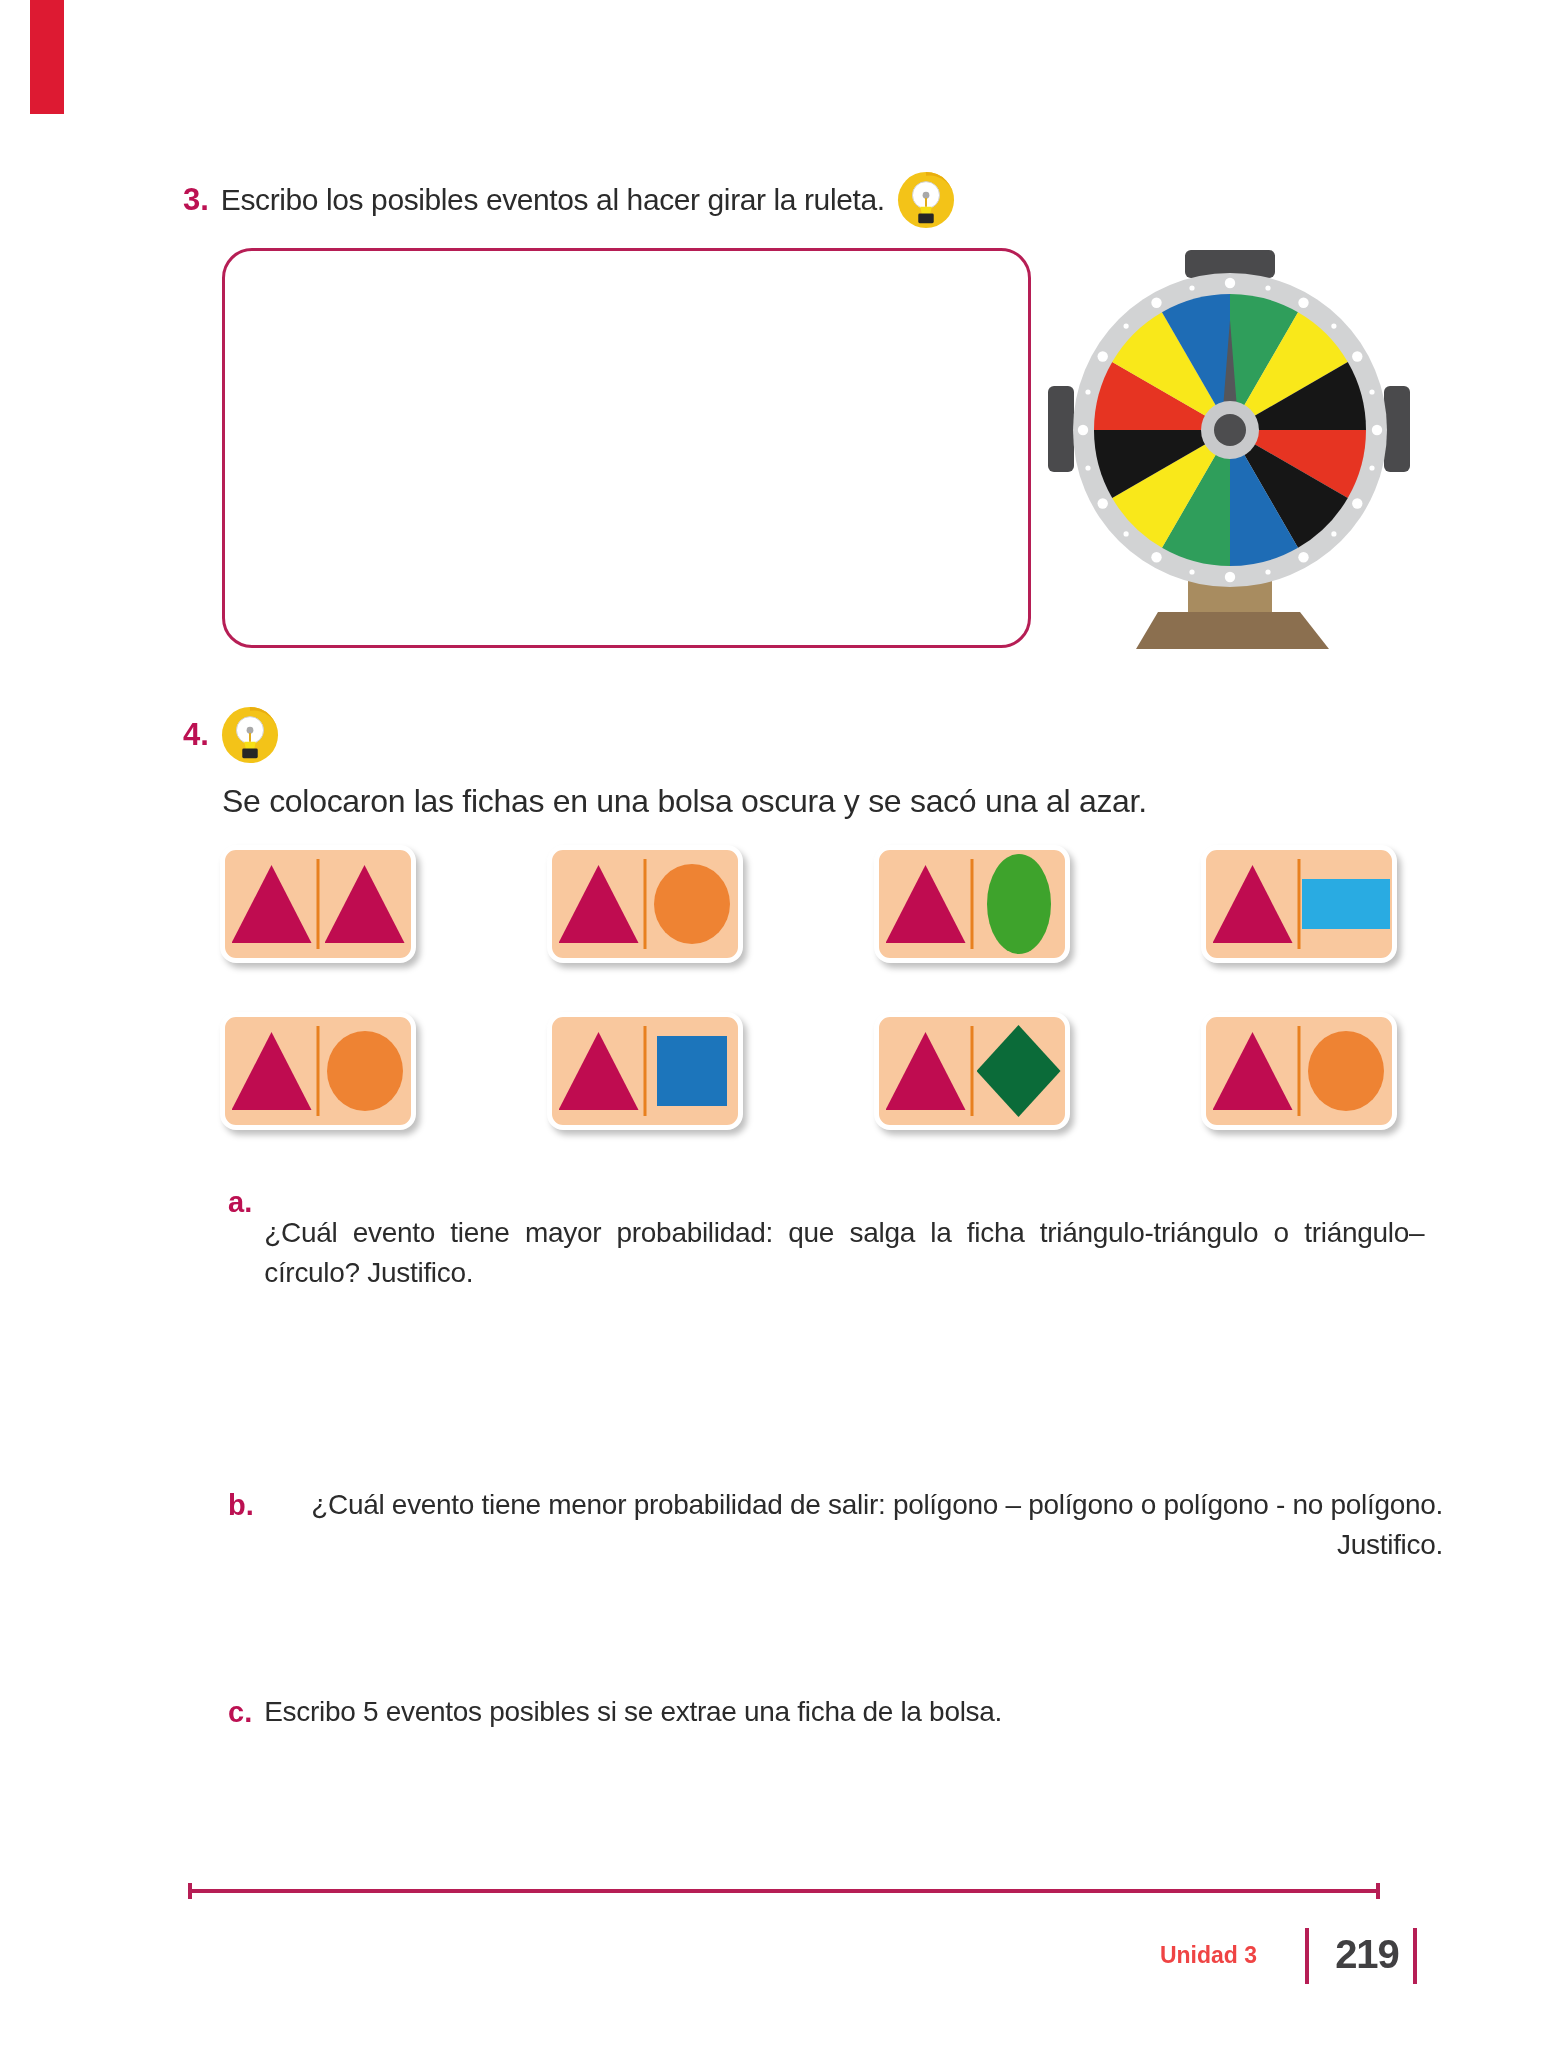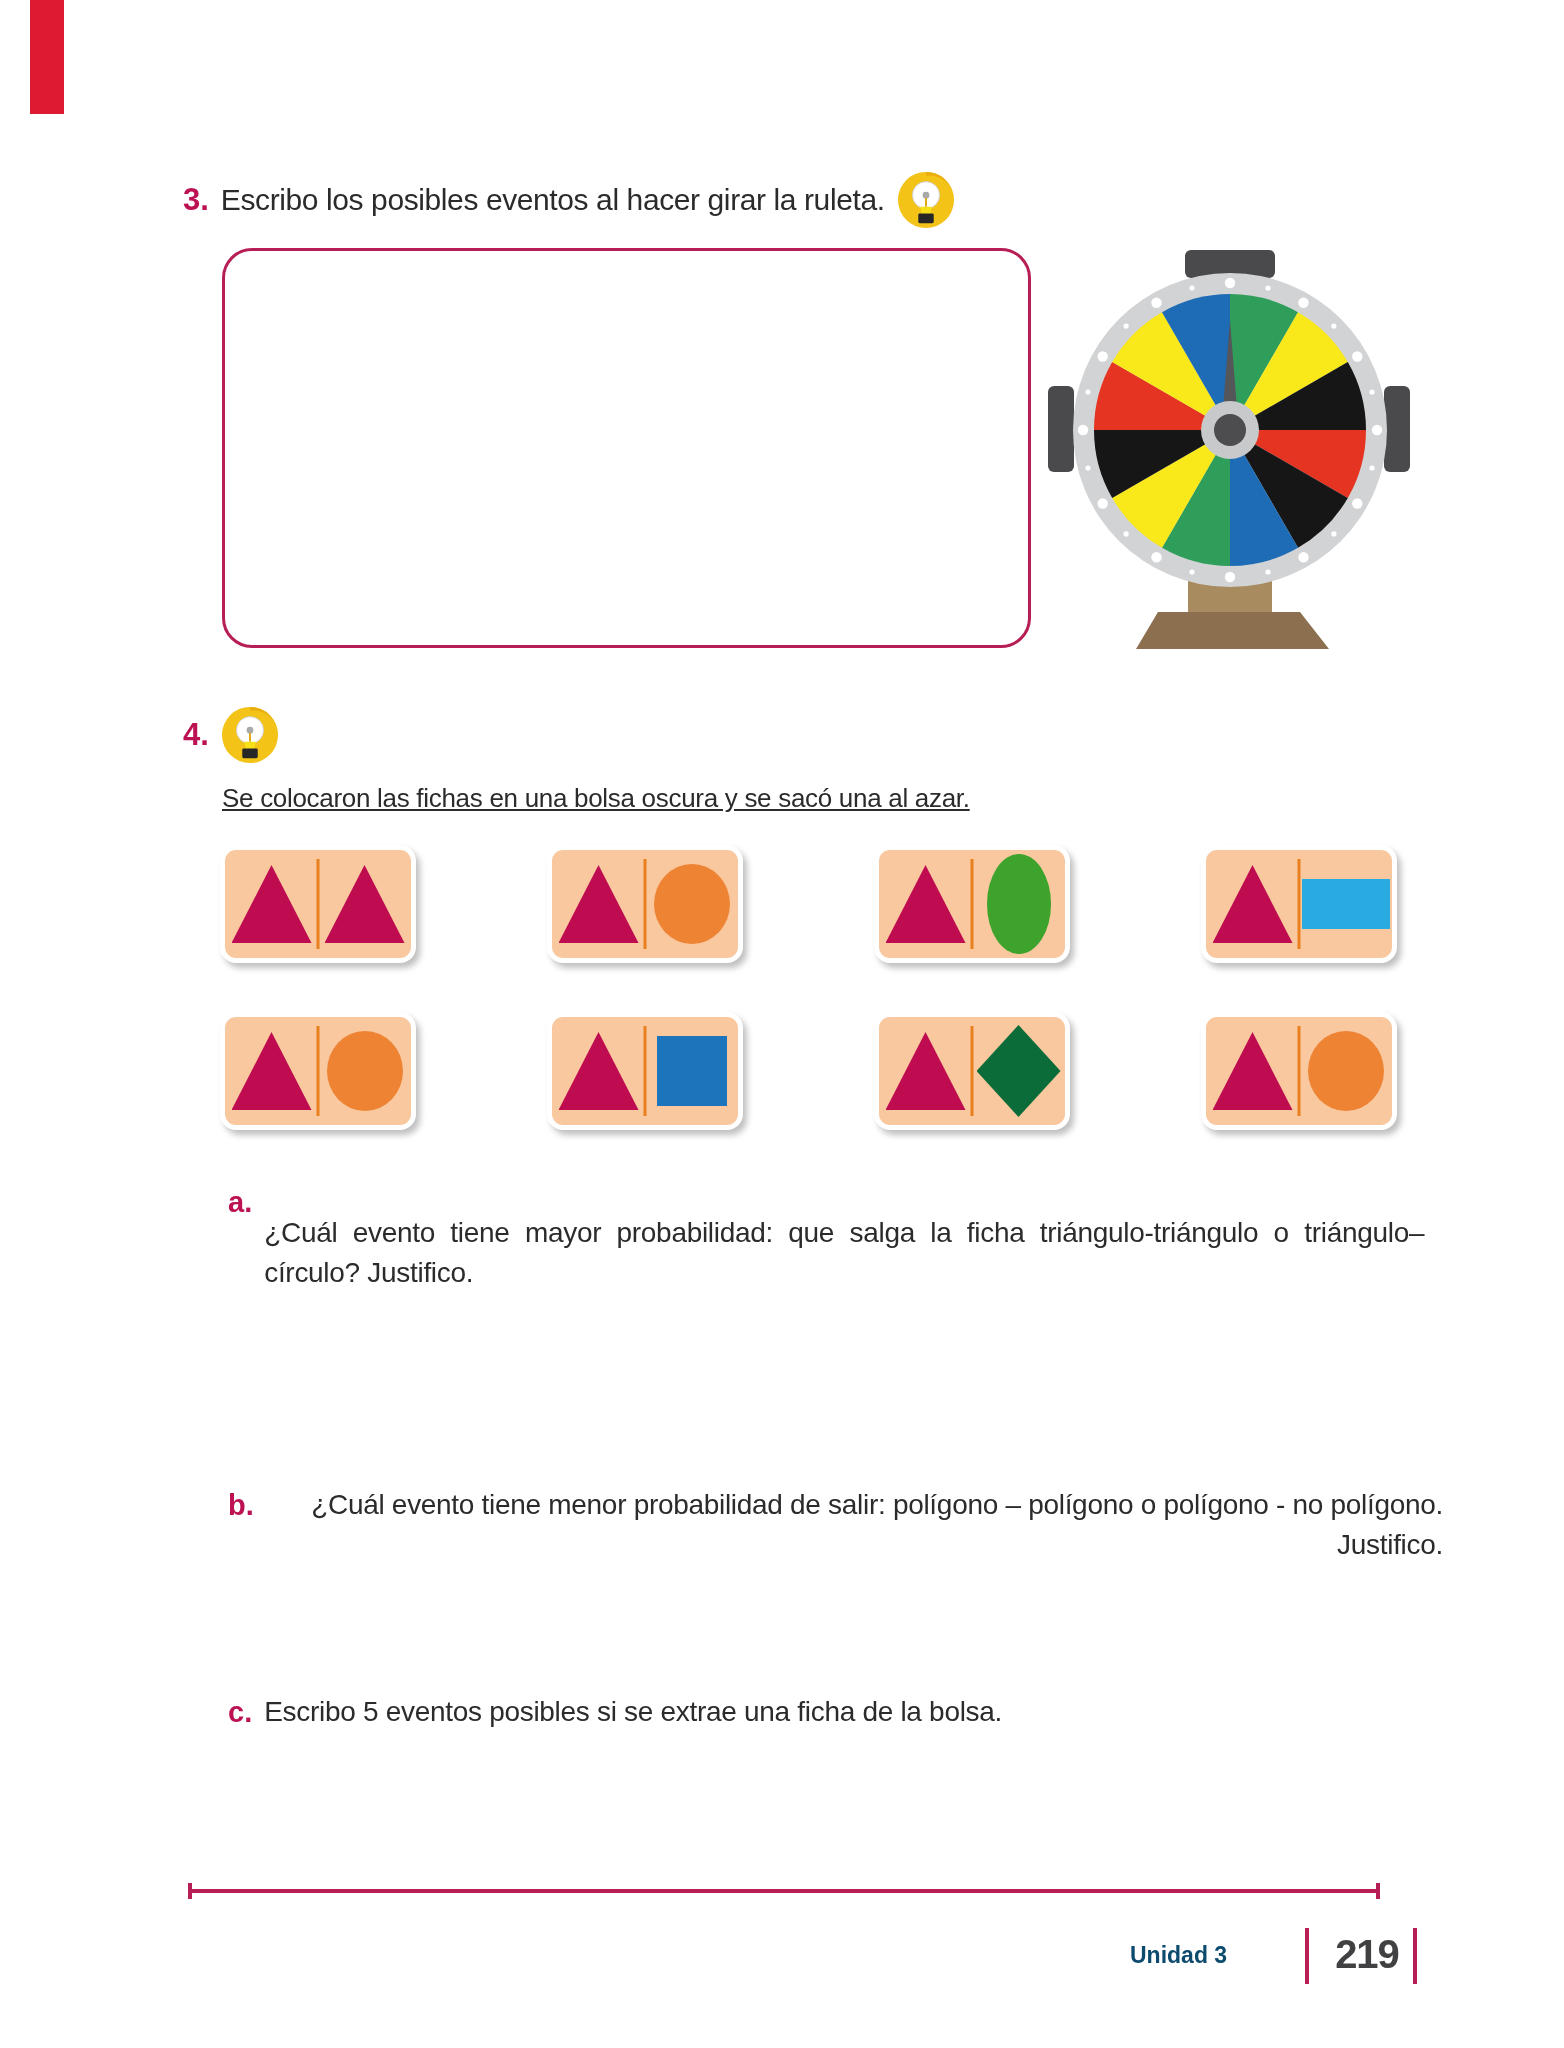--- a/index.html
+++ b/index.html
@@ -10,21 +10,21 @@
   .abs{position:absolute;}
   
   .corner-tab{left:30px;top:0;width:34px;height:114px;}
   
   .ex-header{display:flex;align-items:center;gap:12px;height:64px;}
   .ex3{left:183px;top:168px;}
   .ex4{left:183px;top:703px;}
   .ex-num{font-weight:bold;font-size:31px;color:#bc1152;}
   .ex-text{font-size:30px;letter-spacing:-0.4px;white-space:nowrap;}
   .bulb{width:58px;height:58px;flex:0 0 auto;}
-  .intro-line{left:222px;top:783px;font-size:26px;letter-spacing:-0.3px;white-space:nowrap;text-decoration:underline;}
+  .intro-line{left:222px;top:783px;font-size:32px;letter-spacing:-0.3px;white-space:nowrap;}
   
   .answer-box{left:222px;top:248px;width:803px;height:394px;border:3px solid #b61e55;border-radius:30px;background:#fff;}
   
   .wheel-wrap{left:1048px;top:250px;width:362px;height:402px;}
   
   .tiles{left:220px;top:845px;width:1177px;}
   .tile-row{display:flex;justify-content:space-between;margin-bottom:49px;}
   .tile{
     box-sizing:border-box;width:196px;height:118px;border:5px solid #ffffff;border-radius:16px;
     box-shadow:4px 5px 6px rgba(0,0,0,0.25);display:flex;position:relative;
@@ -46,21 +46,21 @@
   .q-b{left:228px;top:1485px;width:1215px;}
   .q-b .q-text{width:1185px;text-align:right;}
   .q-c{left:228px;top:1692px;width:1200px;}
   
   .footer-rule{left:188px;top:1889px;width:1192px;height:4px;background:#b61e55;}
   .footer-rule::before,.footer-rule::after{
     content:"";position:absolute;top:-6px;width:4px;height:16px;background:#b61e55;
   }
   .footer-rule::before{left:0;}
   .footer-rule::after{right:0;}
-  .footer-unit{left:1130px;top:1942px;width:157px;text-align:left;font-size:23px;font-weight:bold;color:#0c4a6e;}
+  .footer-unit{left:1130px;top:1942px;width:157px;text-align:center;font-size:23px;font-weight:bold;color:#ef4444;}
   .pgline{top:1928px;width:4px;height:56px;background:#b61e55;}
   .pgline-1{left:1305px;}
   .pgline-2{left:1413px;}
   .page-num{left:1309px;top:1932px;width:116px;text-align:center;font-size:40px;font-weight:600;color:#414042;letter-spacing:-1px;}
 </style>
 </head>
 <body>
 
 <div class="abs corner-tab" style="background: rgb(221, 26, 50);"></div>
 

